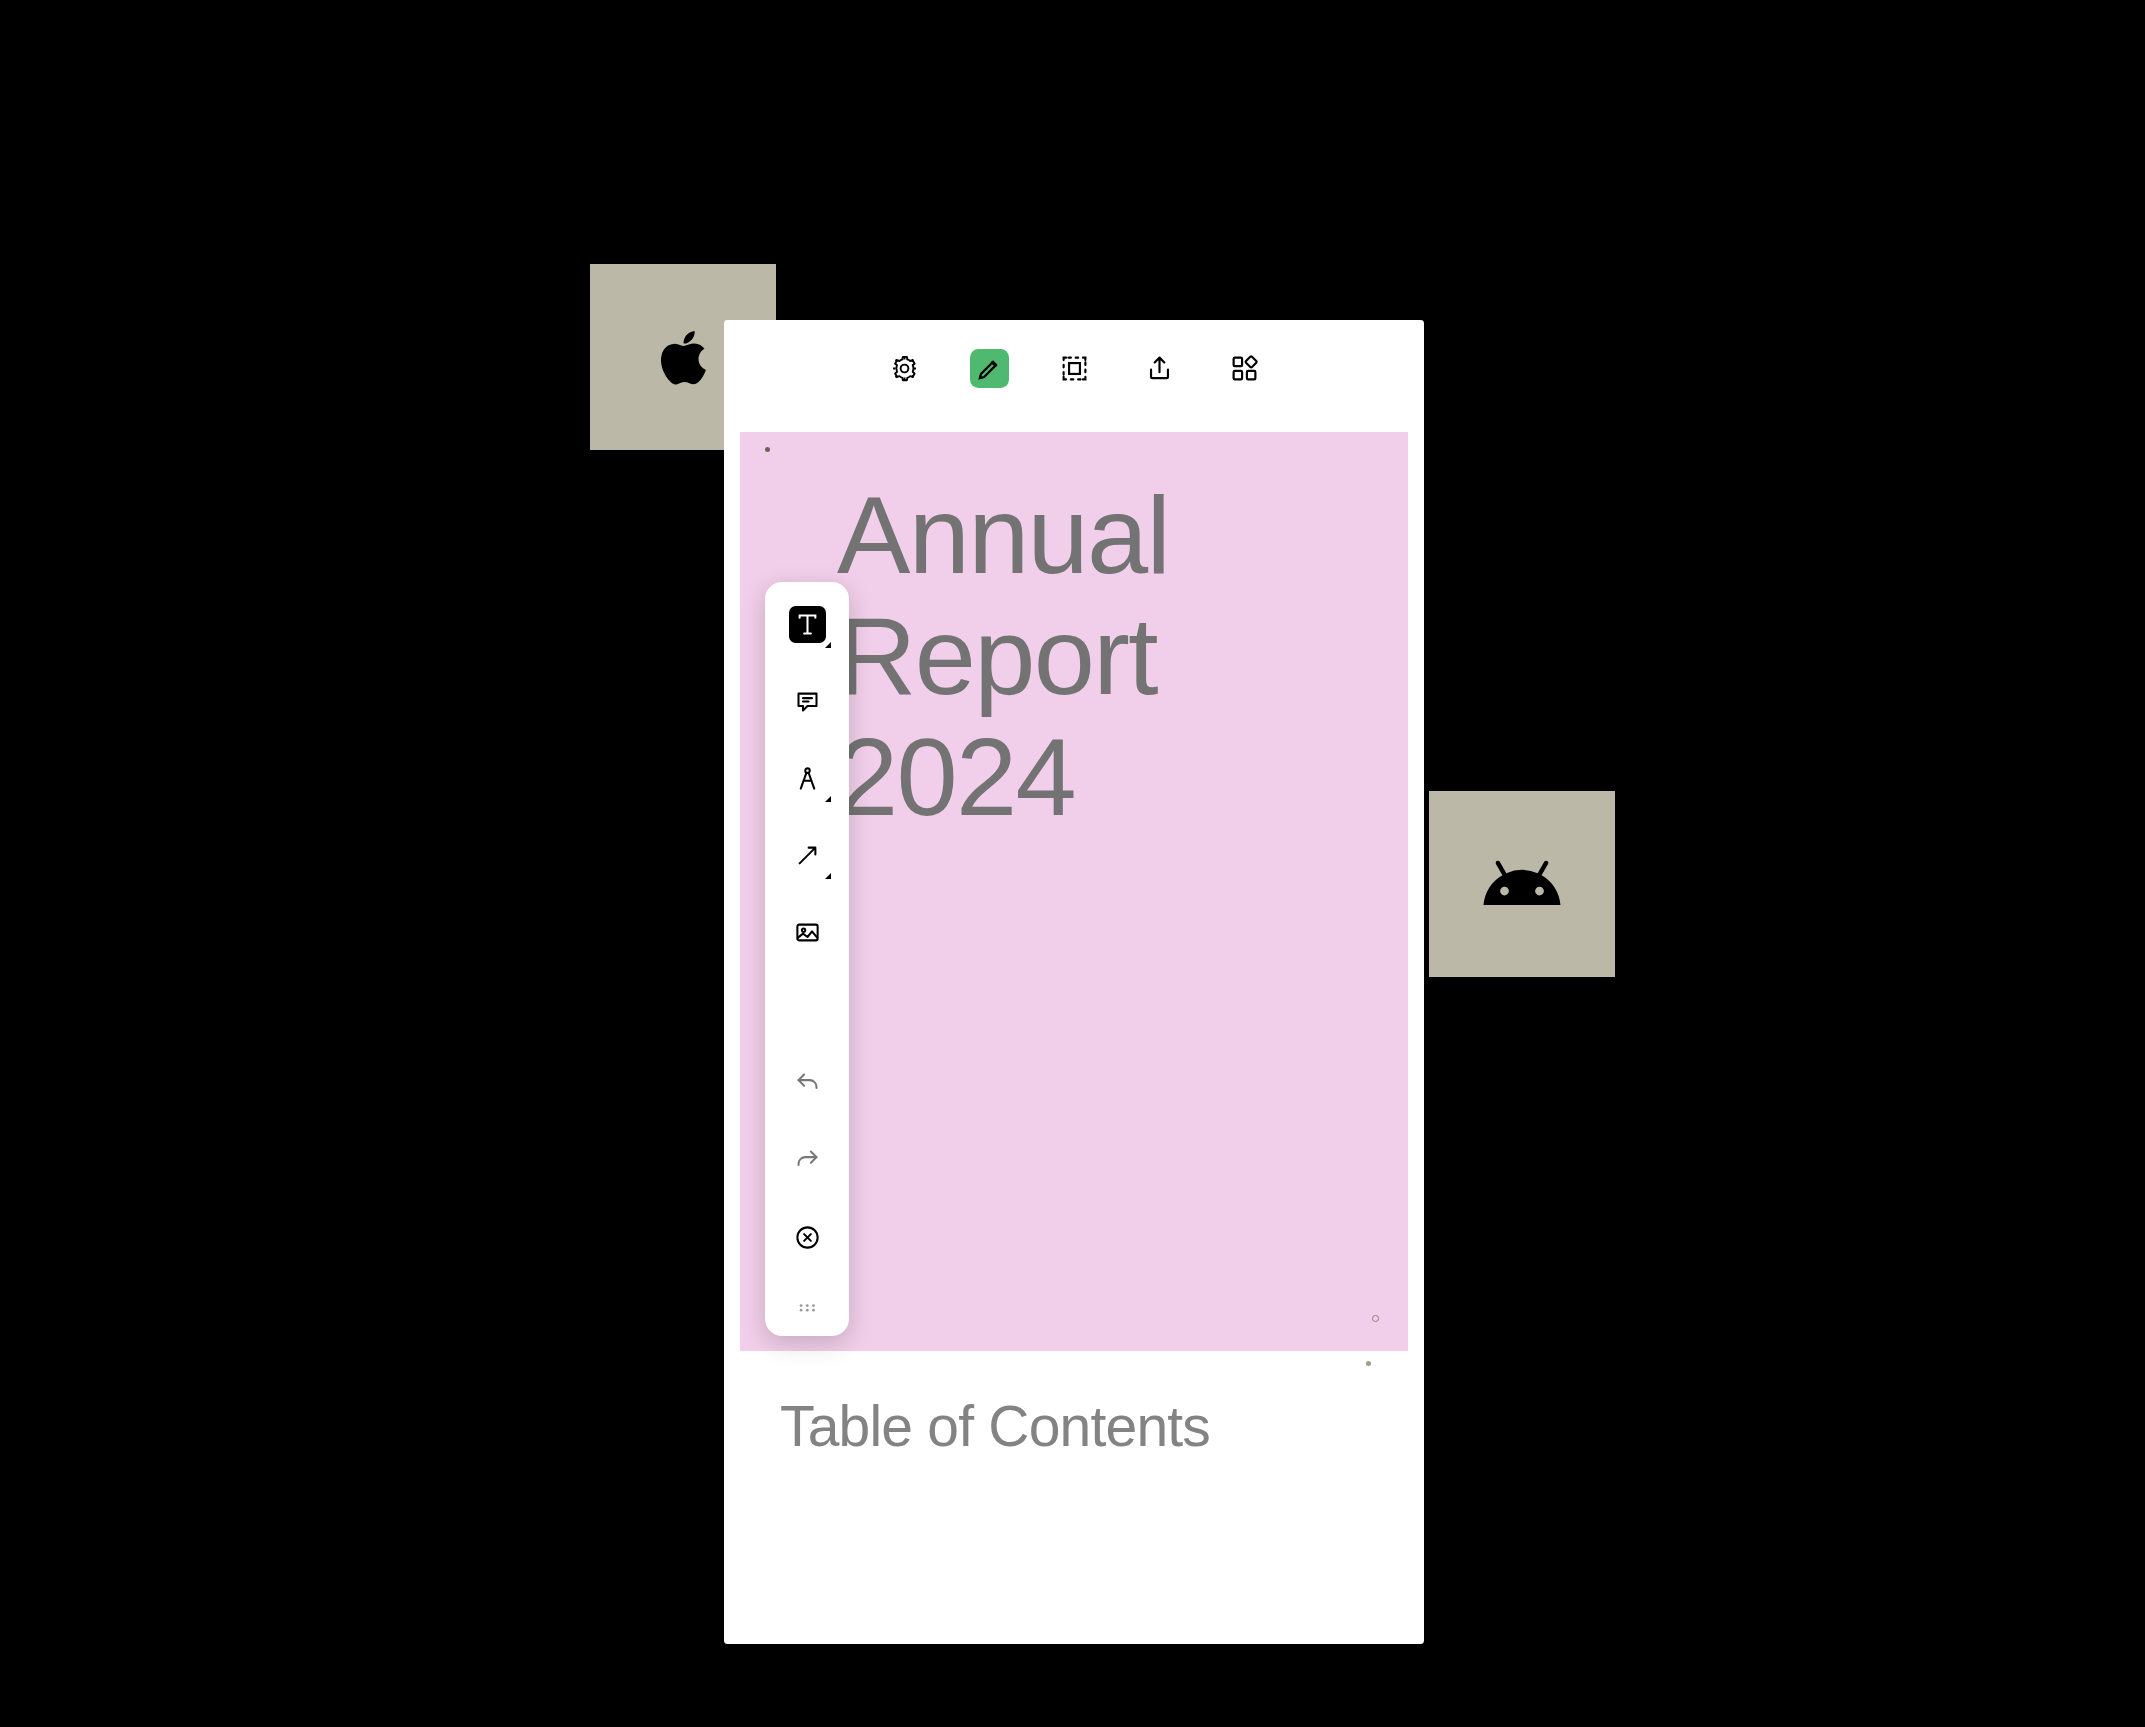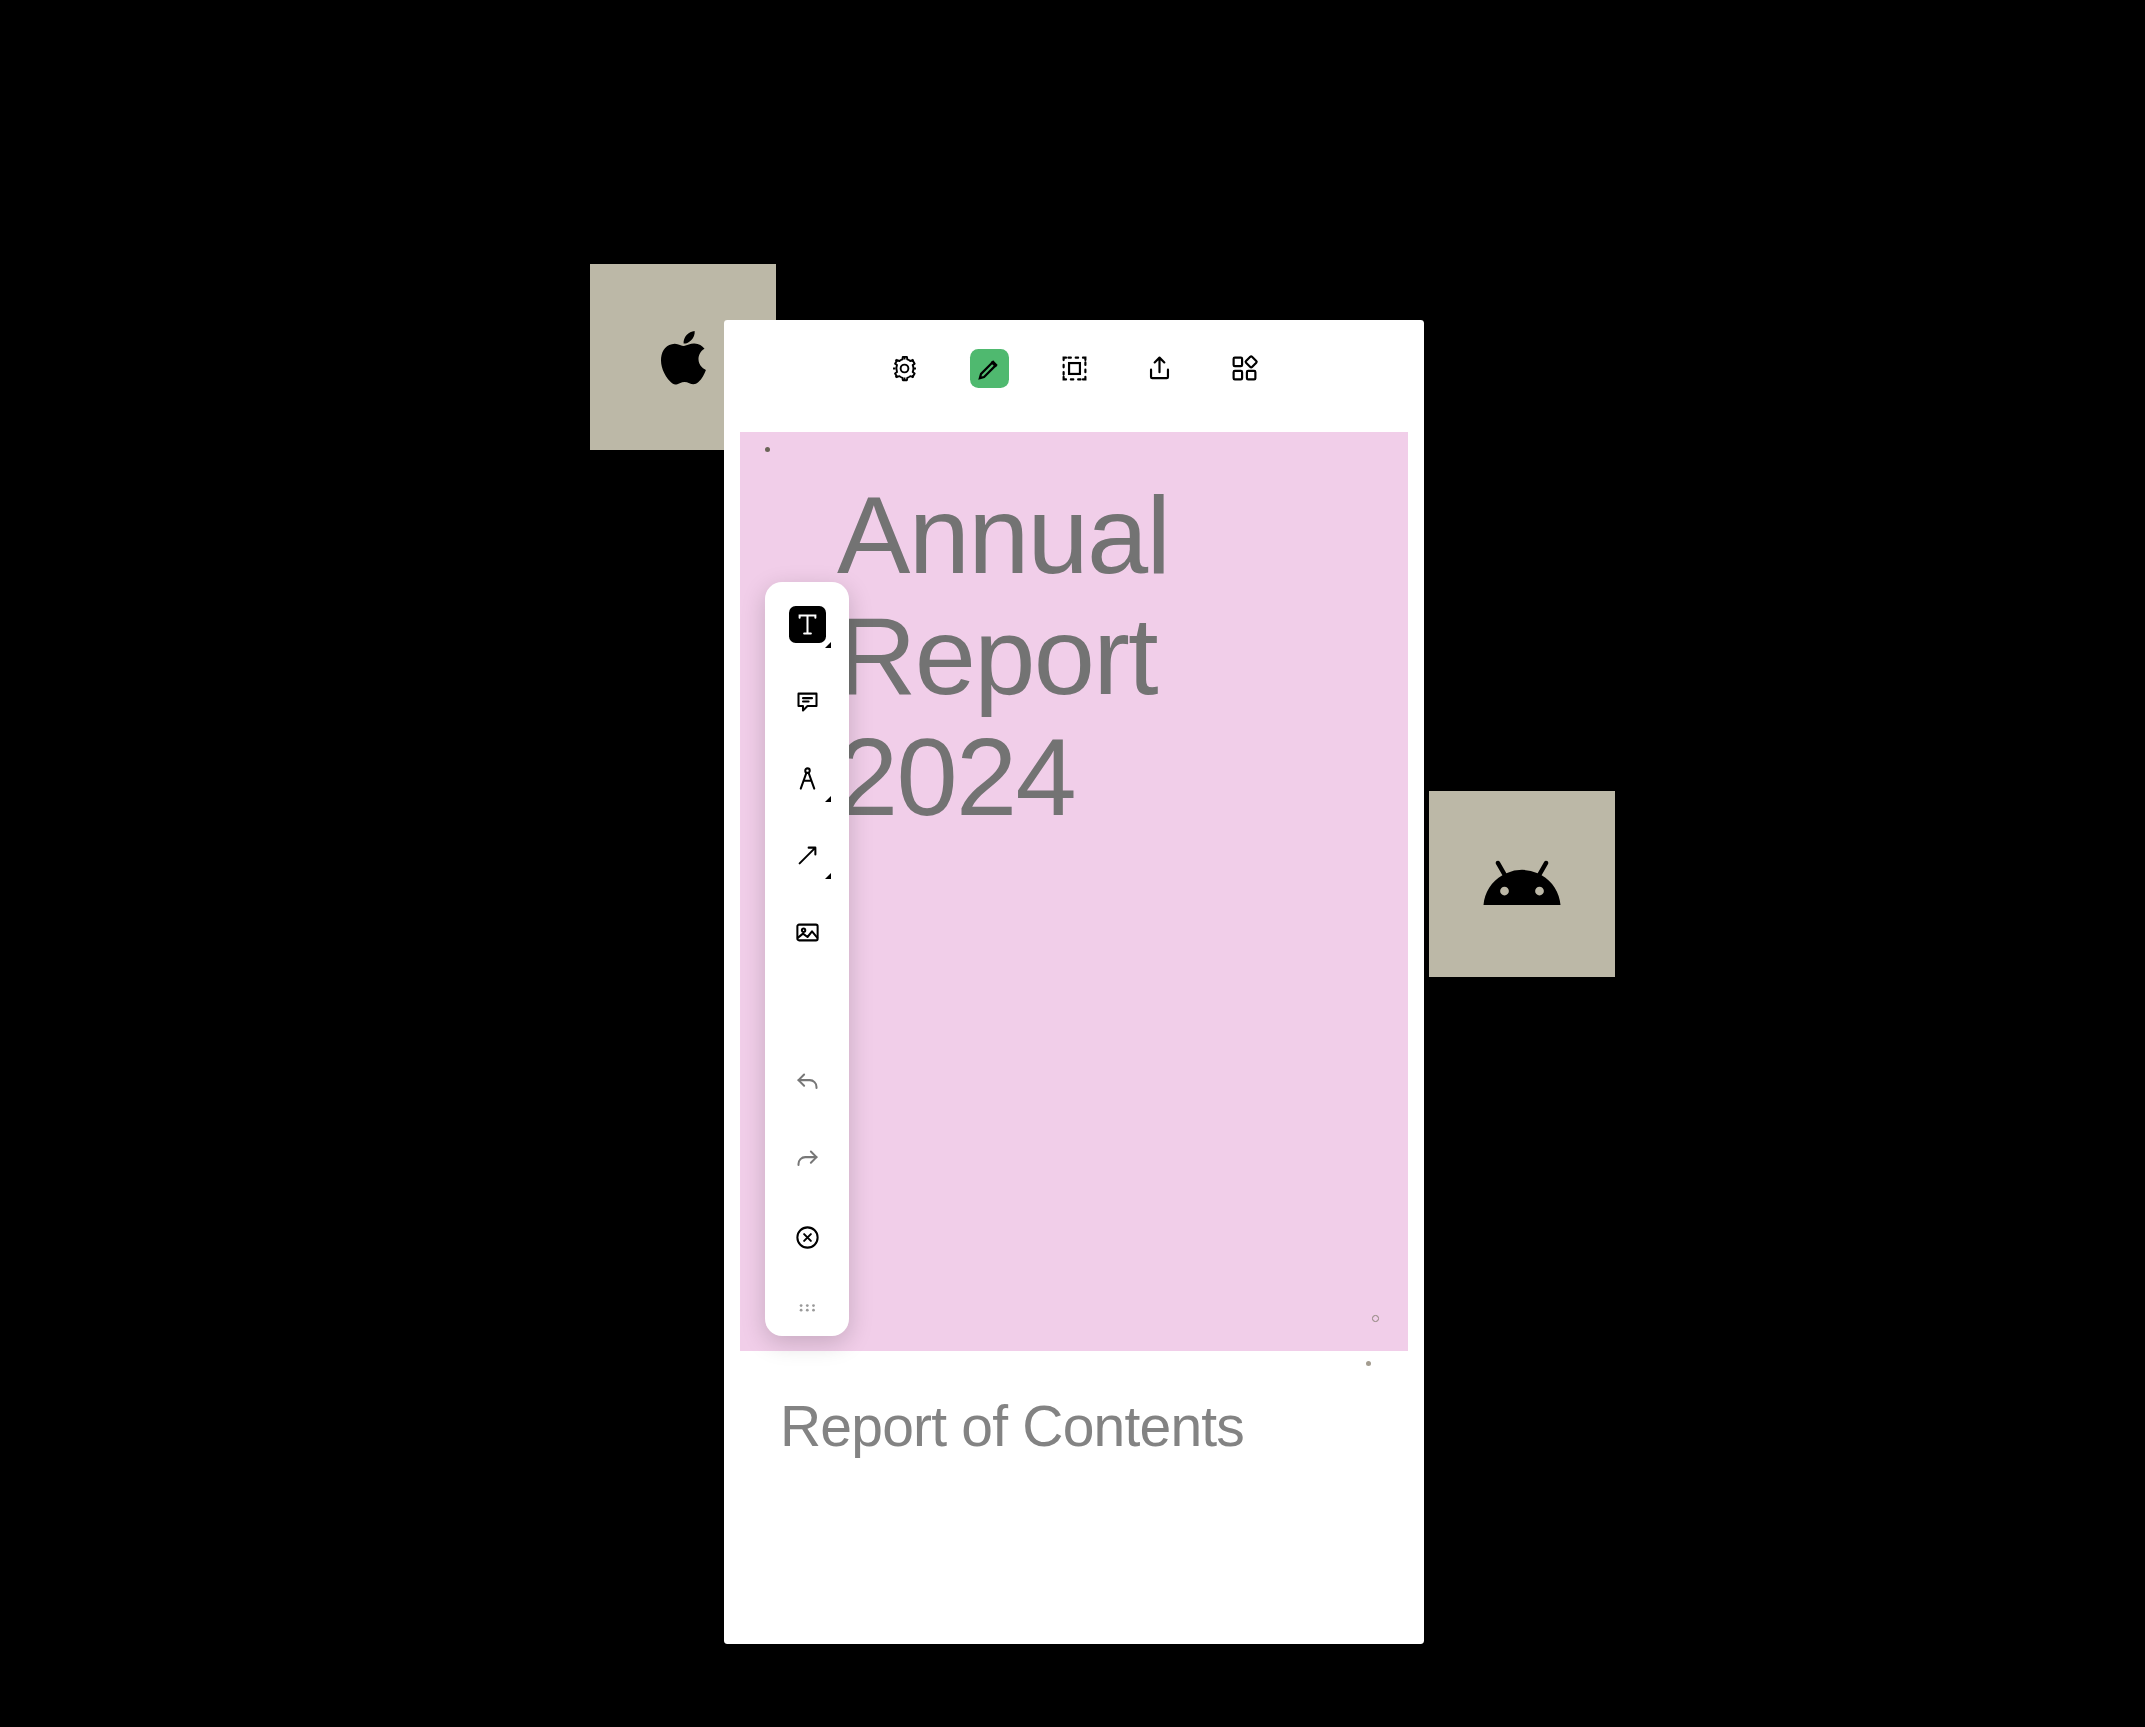--- a/index.html
+++ b/index.html
@@ -352,21 +352,21 @@
   </div>
 
   <div class="phone-content">
     <div class="cover-page">
       <div class="cover-dot"></div>
       <div class="cover-title">Annual Report 2024</div>
       <div class="cover-dot-br"></div>
     </div>
     <div class="toc-page">
       <div class="toc-dot"></div>
-      <div class="toc-title">Report of Contents</div>
+      <div class="toc-title">Table of Contents</div>
     </div>
   </div>
 </div>
 
 <div class="tool-palette">
   <div class="tool-btn active">
     <svg viewBox="0 0 24 24" fill="none" stroke="currentColor" stroke-width="1.8" stroke-linecap="round">
       <path d="M5 6V4h14v2M12 4v16M9 20h6"></path>
     </svg>
     <div class="corner-tick"></div>

